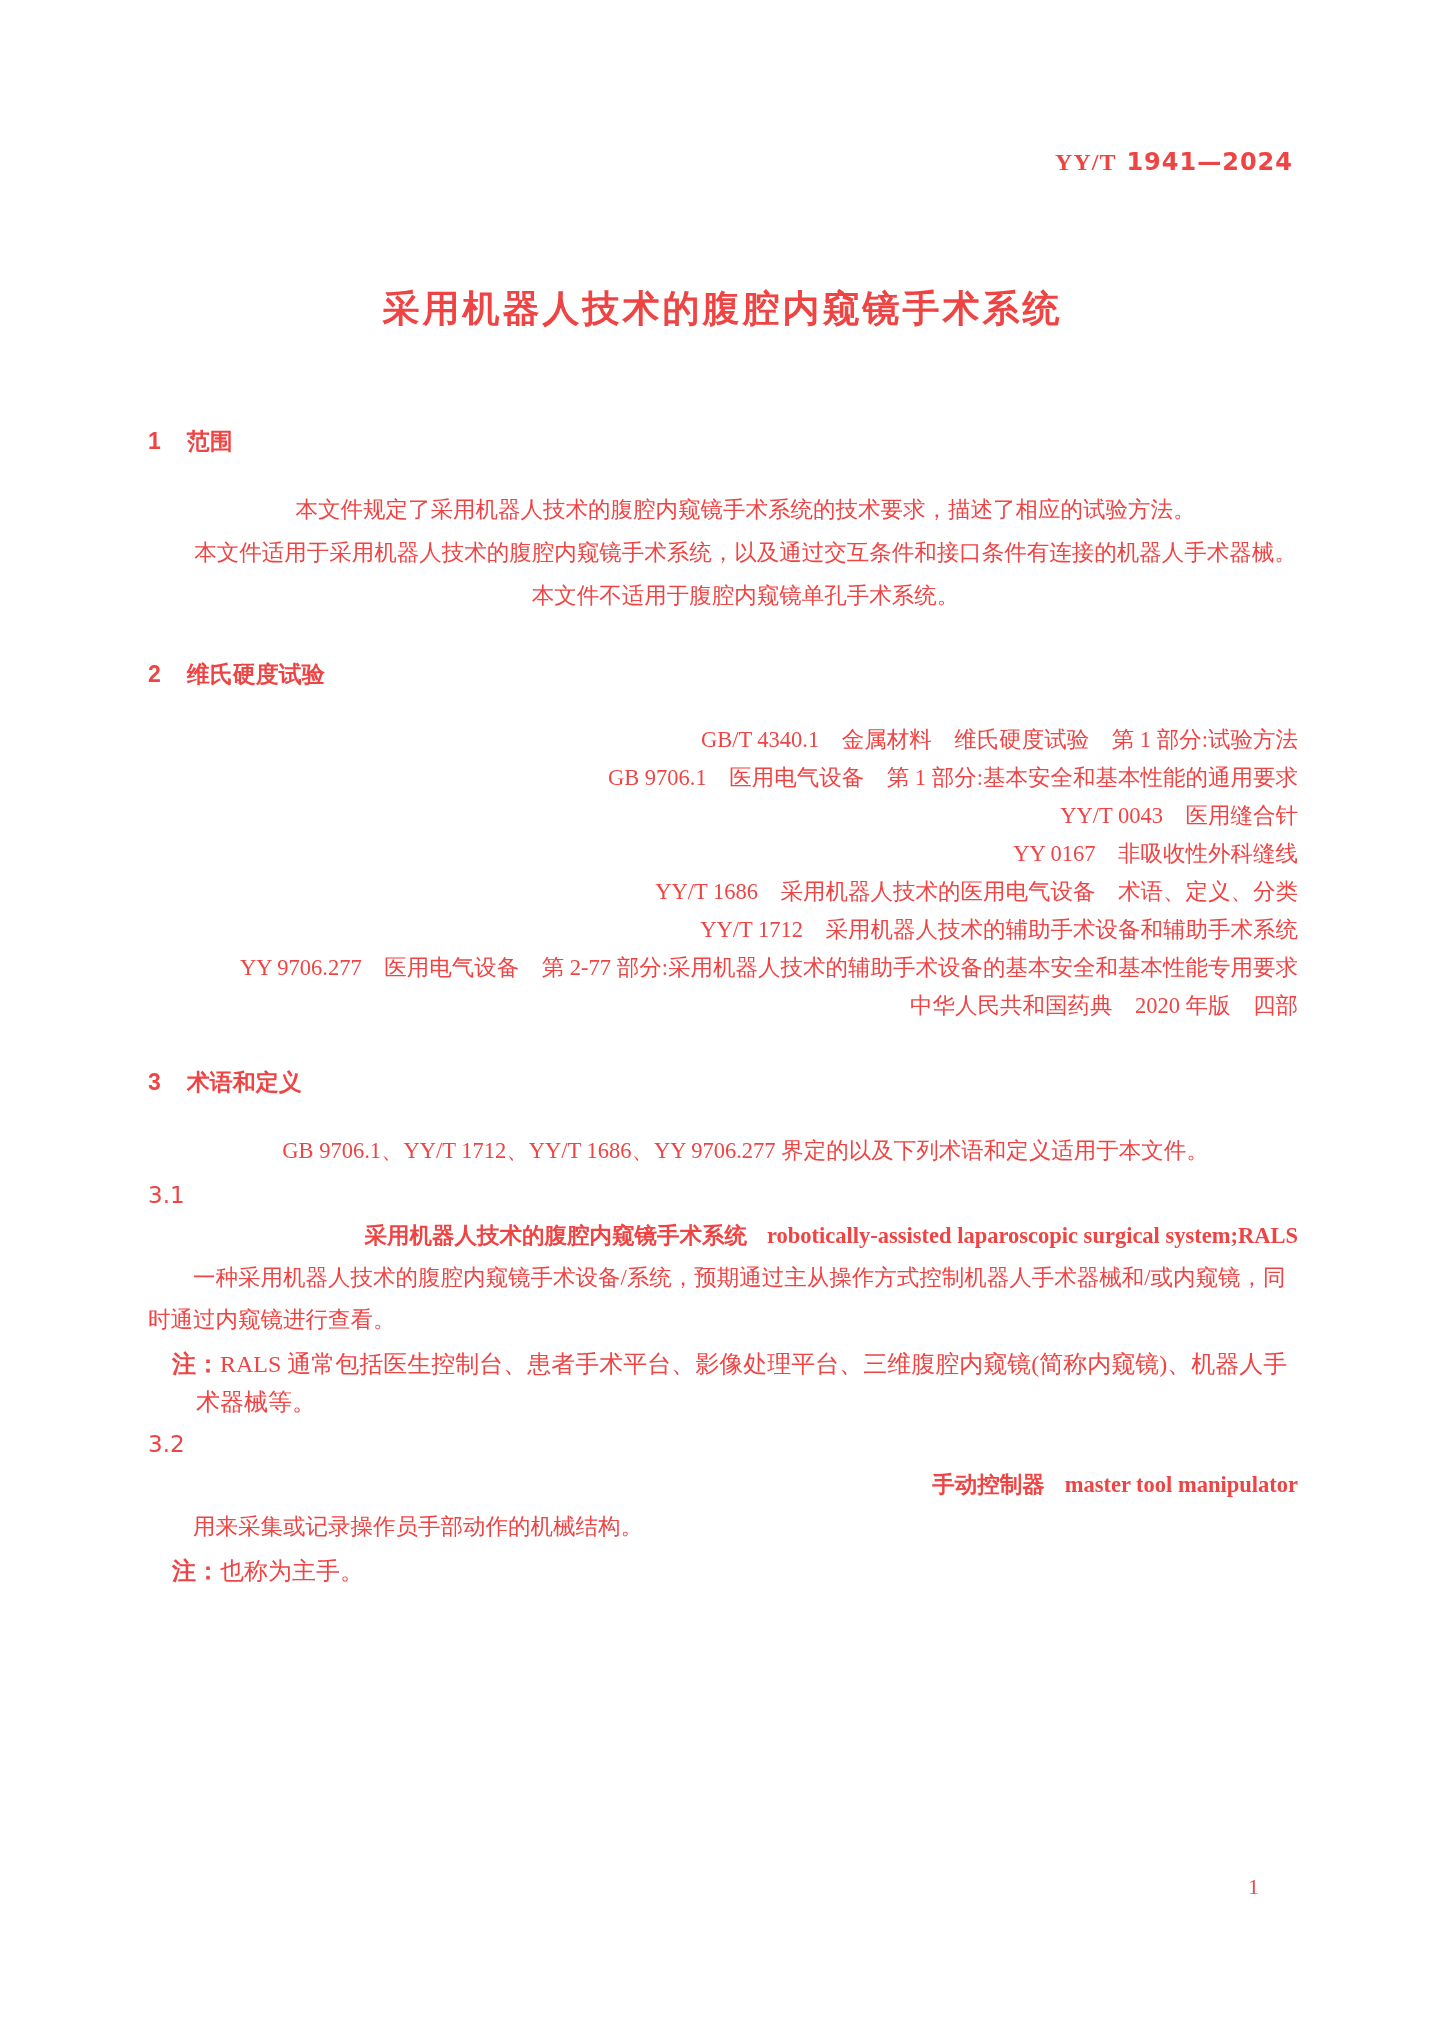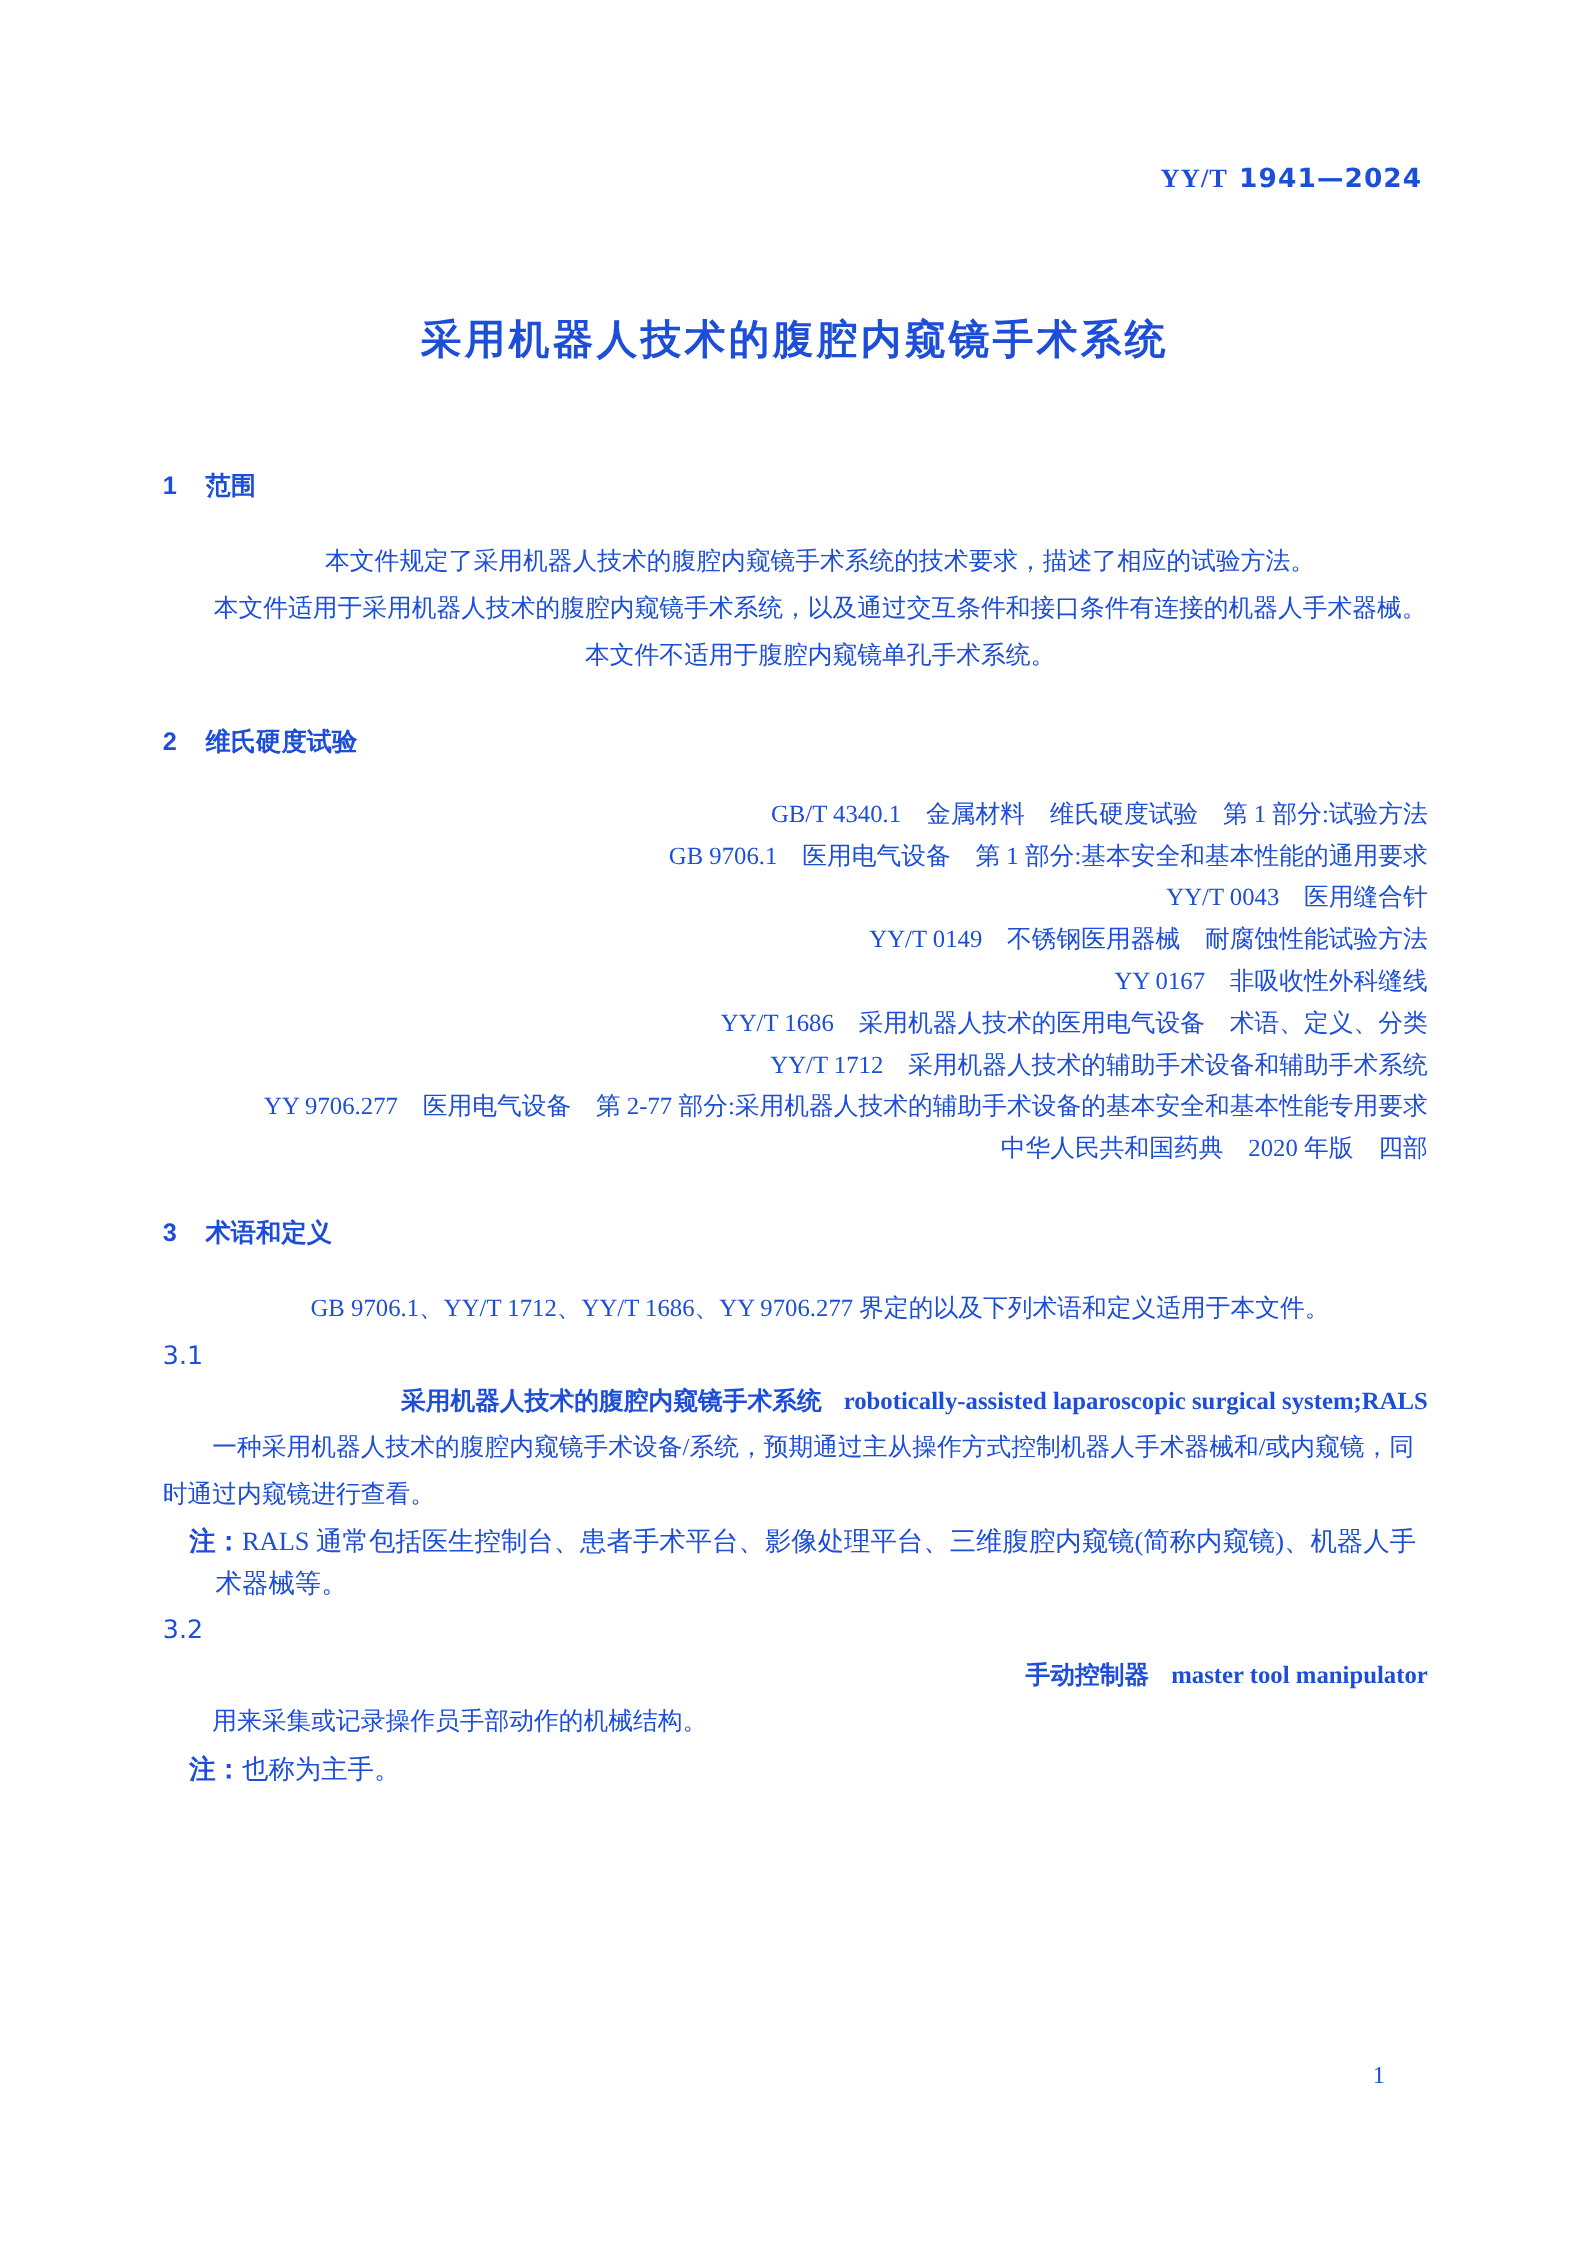--- a/index.html
+++ b/index.html
@@ -5,21 +5,21 @@
   html, body {
     margin: 0;
     padding: 0;
     background: #ffffff;
   }
   .page {
     position: relative;
     width: 1445px;
     height: 2044px;
     background: #ffffff;
-    color: #1d4ed8;
+    color: #ef4444;
     font-family: "Liberation Serif", "DejaVu Serif", serif;
     overflow: hidden;
   }
   .doc-number {
     position: absolute;
     top: 148px;
     right: 152px;
     font-size: 24px;
     font-weight: bold;
     white-space: nowrap;
@@ -141,21 +141,20 @@
     <p class="para">本文件规定了采用机器人技术的腹腔内窥镜手术系统的技术要求，描述了相应的试验方法。</p>
     <p class="para">本文件适用于采用机器人技术的腹腔内窥镜手术系统，以及通过交互条件和接口条件有连接的机器人手术器械。</p>
     <p class="para">本文件不适用于腹腔内窥镜单孔手术系统。</p>
 
     <div class="section-heading">
       <span class="sec-no">2</span><span>维氏硬度试验</span>
     </div>
     <p class="ref">GB/T 4340.1　金属材料　维氏硬度试验　第 1 部分:试验方法</p>
     <p class="ref">GB 9706.1　医用电气设备　第 1 部分:基本安全和基本性能的通用要求</p>
     <p class="ref">YY/T 0043　医用缝合针</p>
-    <p class="ref">YY/T 0149　不锈钢医用器械　耐腐蚀性能试验方法</p>
     <p class="ref">YY 0167　非吸收性外科缝线</p>
     <p class="ref">YY/T 1686　采用机器人技术的医用电气设备　术语、定义、分类</p>
     <p class="ref">YY/T 1712　采用机器人技术的辅助手术设备和辅助手术系统</p>
     <p class="ref">YY 9706.277　医用电气设备　第 2-77 部分:采用机器人技术的辅助手术设备的基本安全和基本性能专用要求</p>
     <p class="ref">中华人民共和国药典　2020 年版　四部</p>
 
     <div class="section-heading">
       <span class="sec-no">3</span><span>术语和定义</span>
     </div>
     <p class="para">GB 9706.1、YY/T 1712、YY/T 1686、YY 9706.277 界定的以及下列术语和定义适用于本文件。</p>

